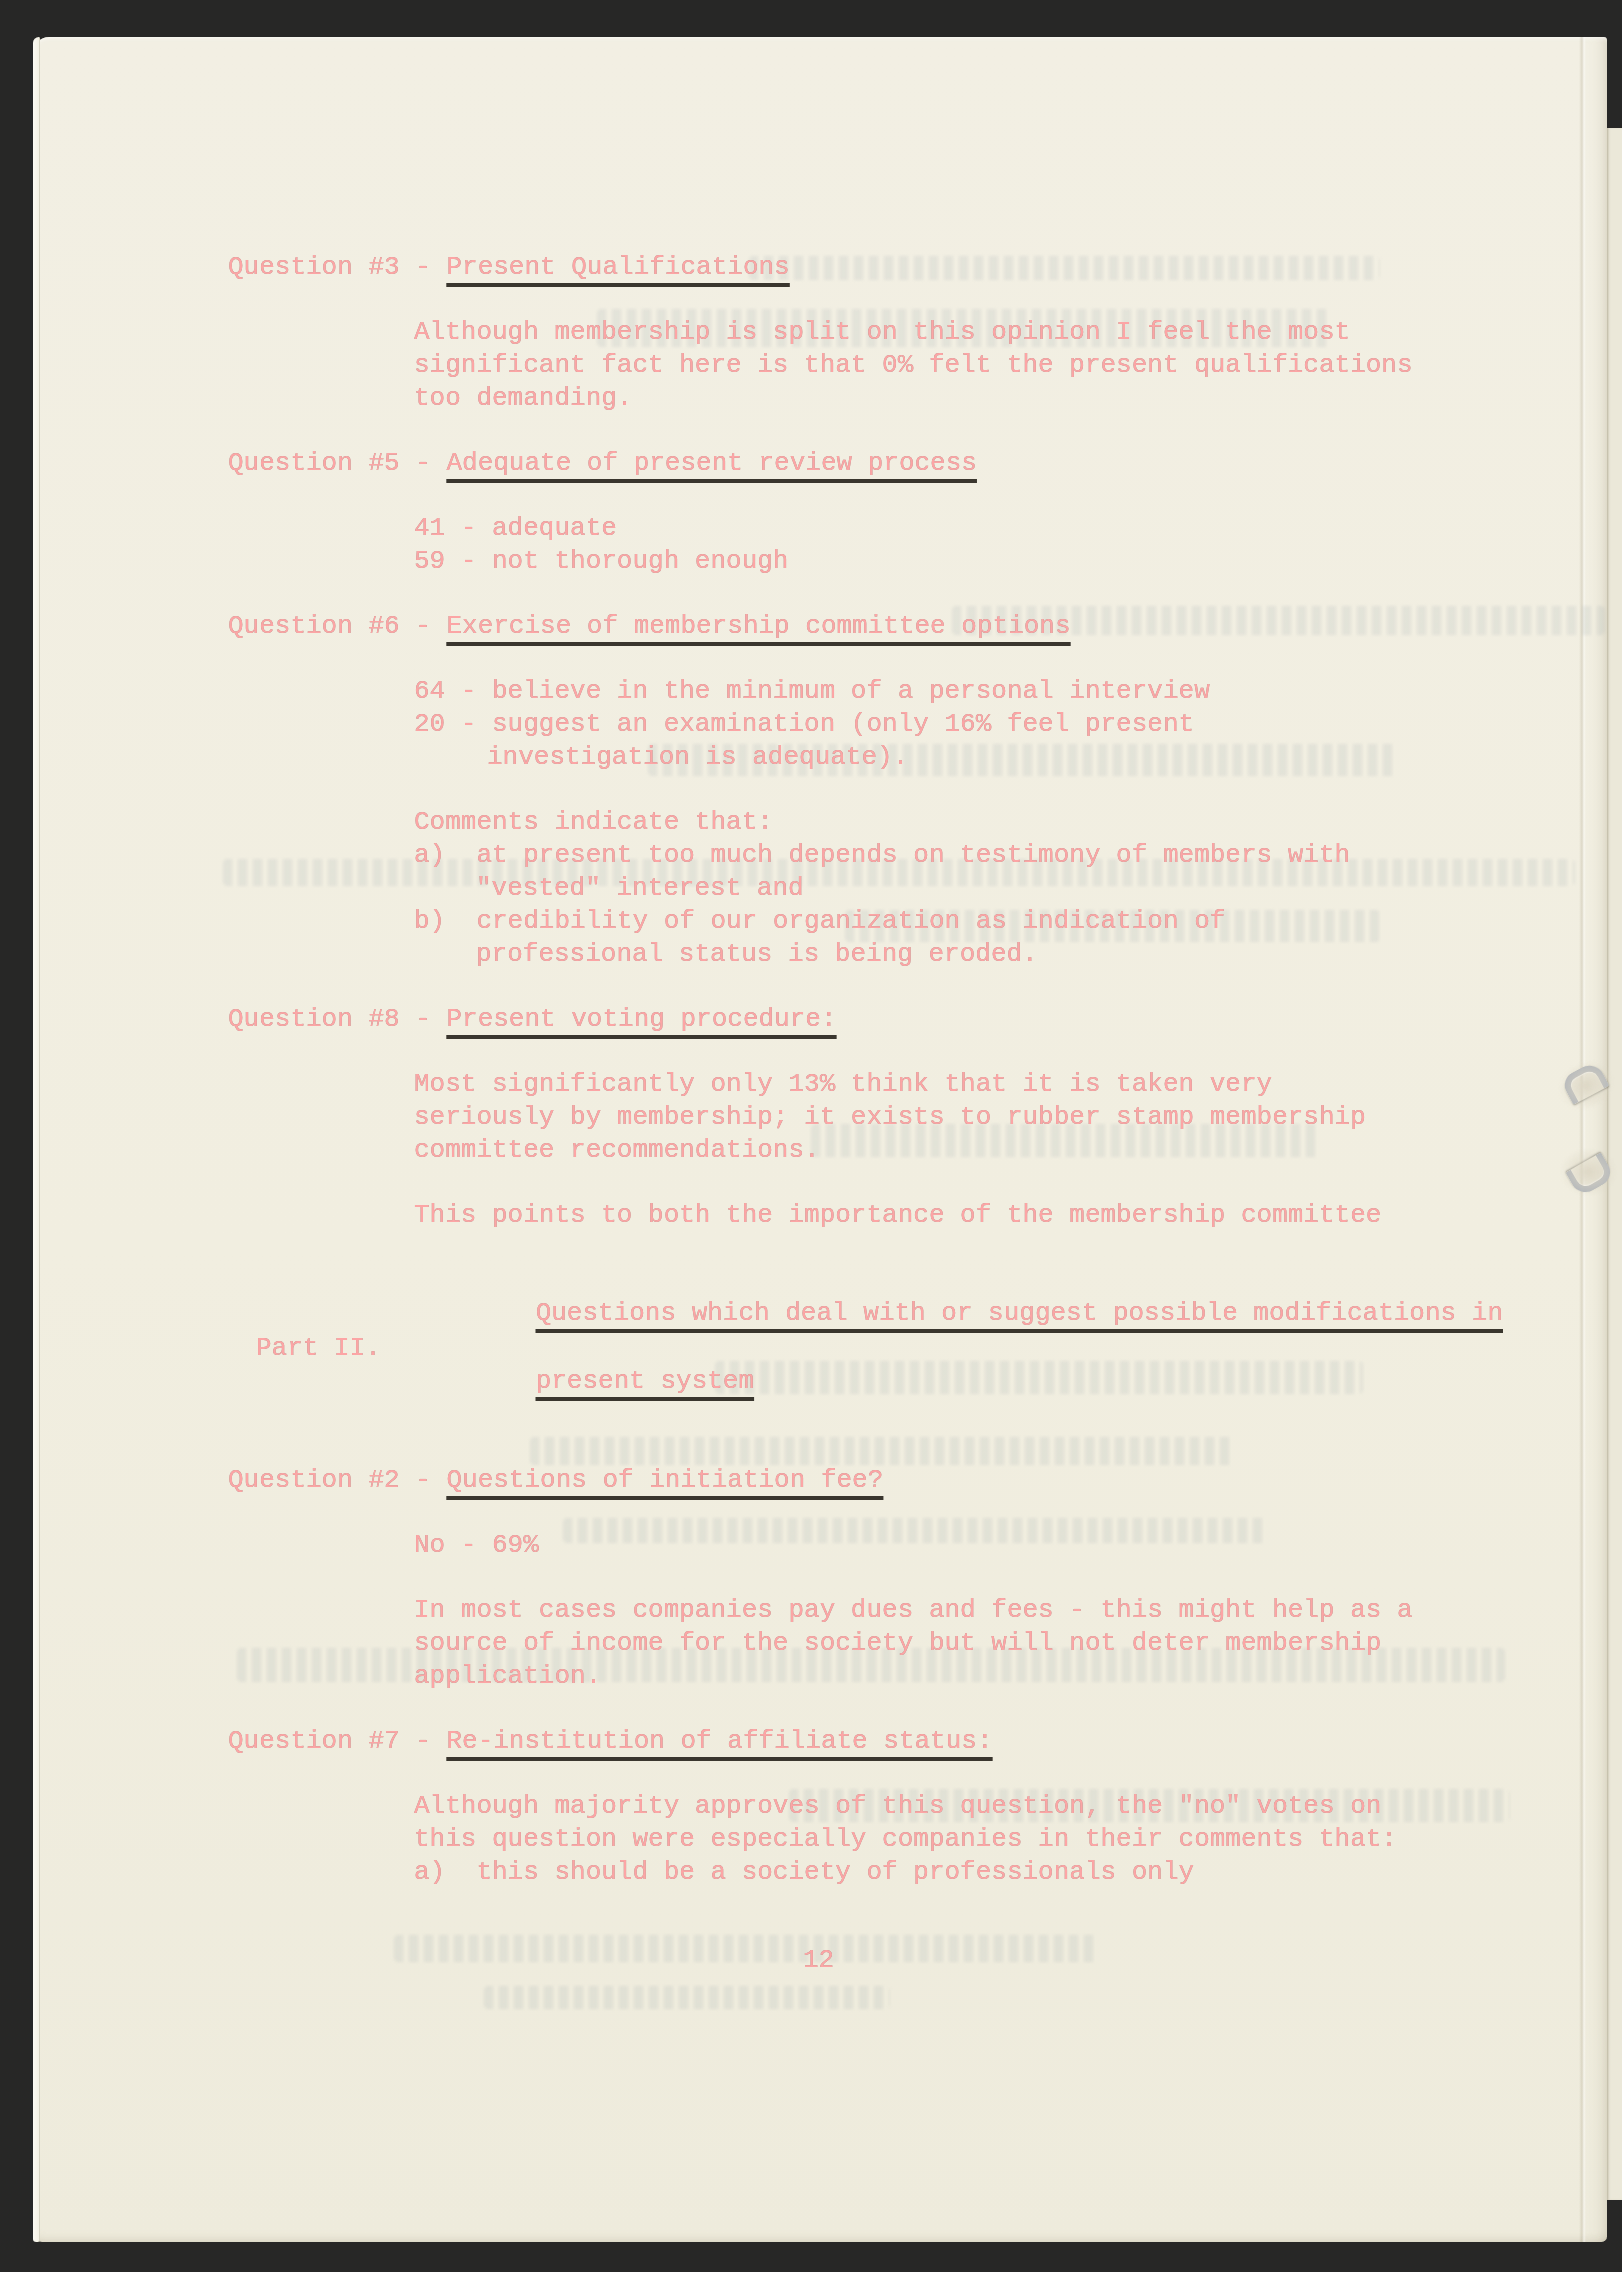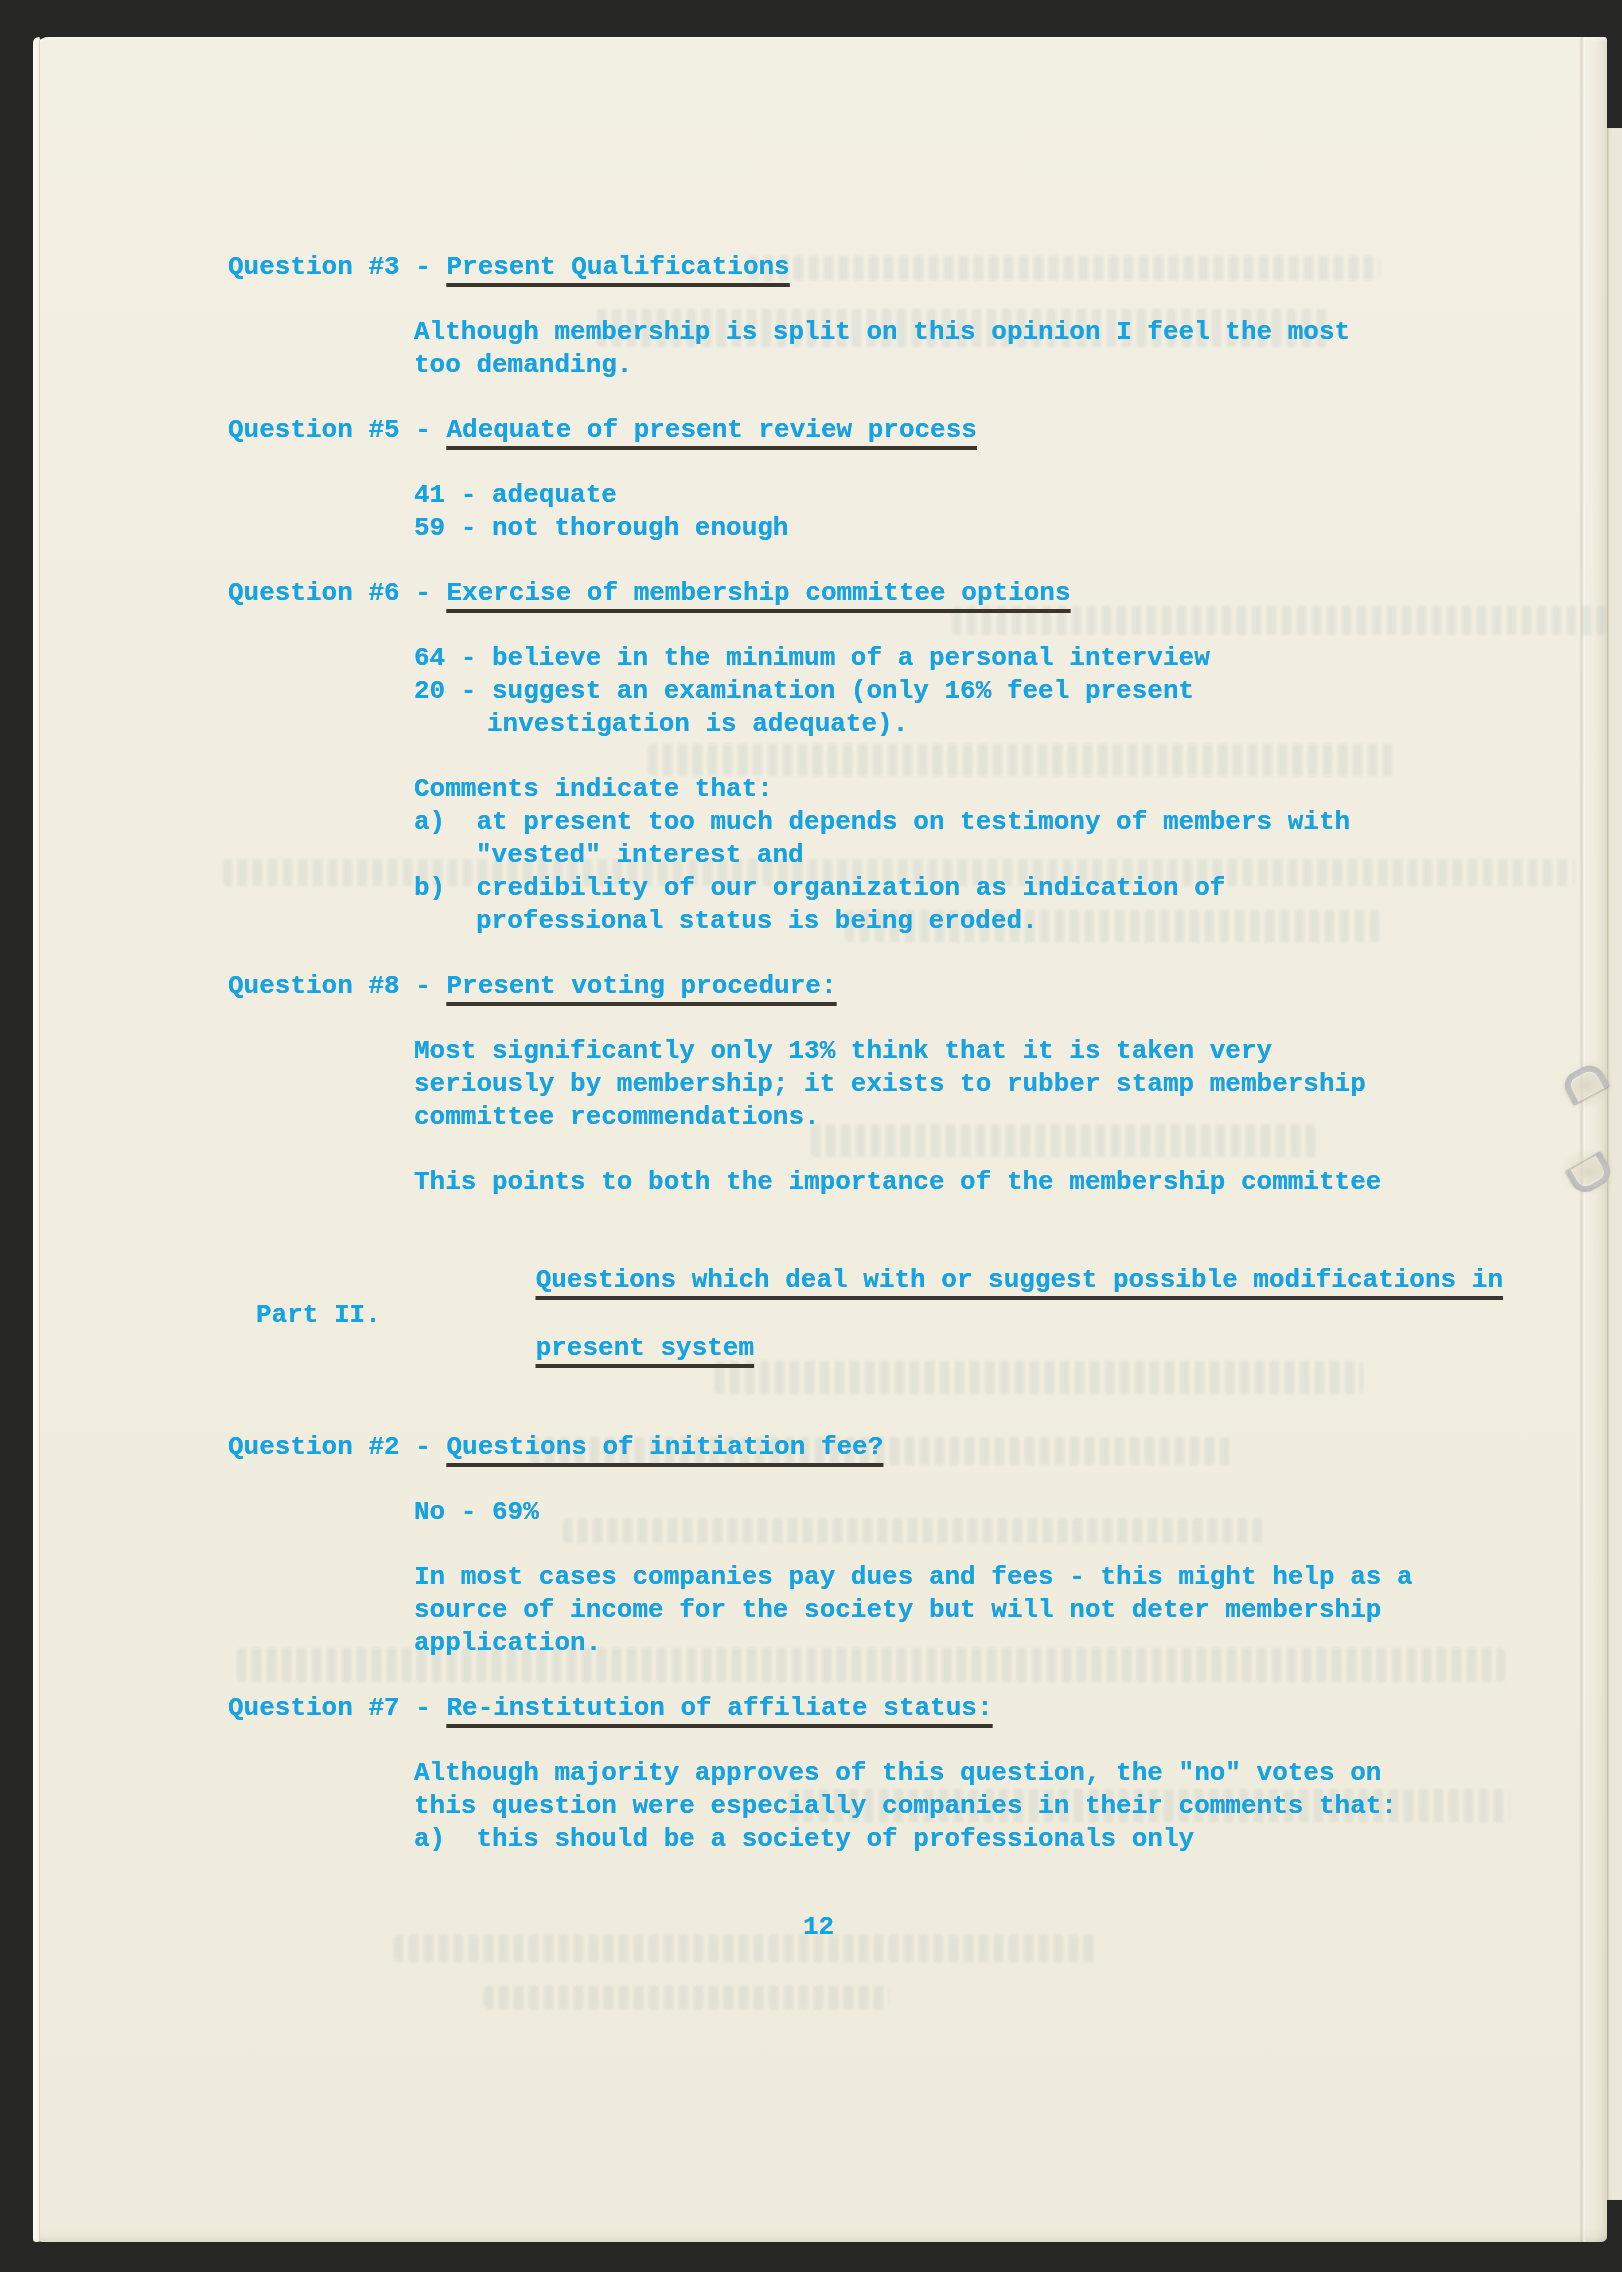--- a/index.html
+++ b/index.html
@@ -47,23 +47,22 @@
   .staple-2{left:1570px;top:1161px;transform:rotate(150deg);}
   .staple-2::before{transform:rotate(-150deg);}
   .ghost{ 
     position:absolute;filter:blur(1.7px);border-radius:4.5px;
     background:repeating-linear-gradient(90deg,
       rgba(125,142,155,0.12) 0px,rgba(125,142,155,0.12) 9px,
       rgba(125,142,155,0) 9px,rgba(125,142,155,0) 15px);
   }
   .content{
     position:absolute;left:228px;top:251px;width:1273px;
-    font-size:26px;line-height:33px;color:#0ea5e9;
+    font-size:26px;line-height:33px;color:#fca5a5;
     text-shadow:0 0 0.6px rgba(64,60,52,0.55);
-    font-weight:bold;
   }
   .block{margin-top:32px;}
   .block:first-child{margin-top:0;}
   .ln{white-space:pre;}
   .ind{padding-left:186px;}
   .c110{padding-left:62px;}
   .c130{padding-left:73px;}
   .lbl{white-space:pre;}
   .u{
     text-decoration:underline;
@@ -104,20 +103,21 @@
 
 <div class="content">
 
   <div class="block qh">
     <span class="lbl">Question #3 - </span><span class="u">Present Qualifications</span>
   </div>
 
 
   <div class="block ind">
     <div class="ln">Although membership is split on this opinion I feel the most</div>
+    <div class="ln">significant fact here is that 0% felt the present qualifications</div>
     <div class="ln">too demanding.</div>
   </div>
 
   <div class="block qh">
     <span class="lbl">Question #5 - </span><span class="u">Adequate of present review process</span>
   </div>
 
   <div class="block ind">
     <div class="ln">41 - adequate</div>
     <div class="ln">59 - not thorough enough</div>

